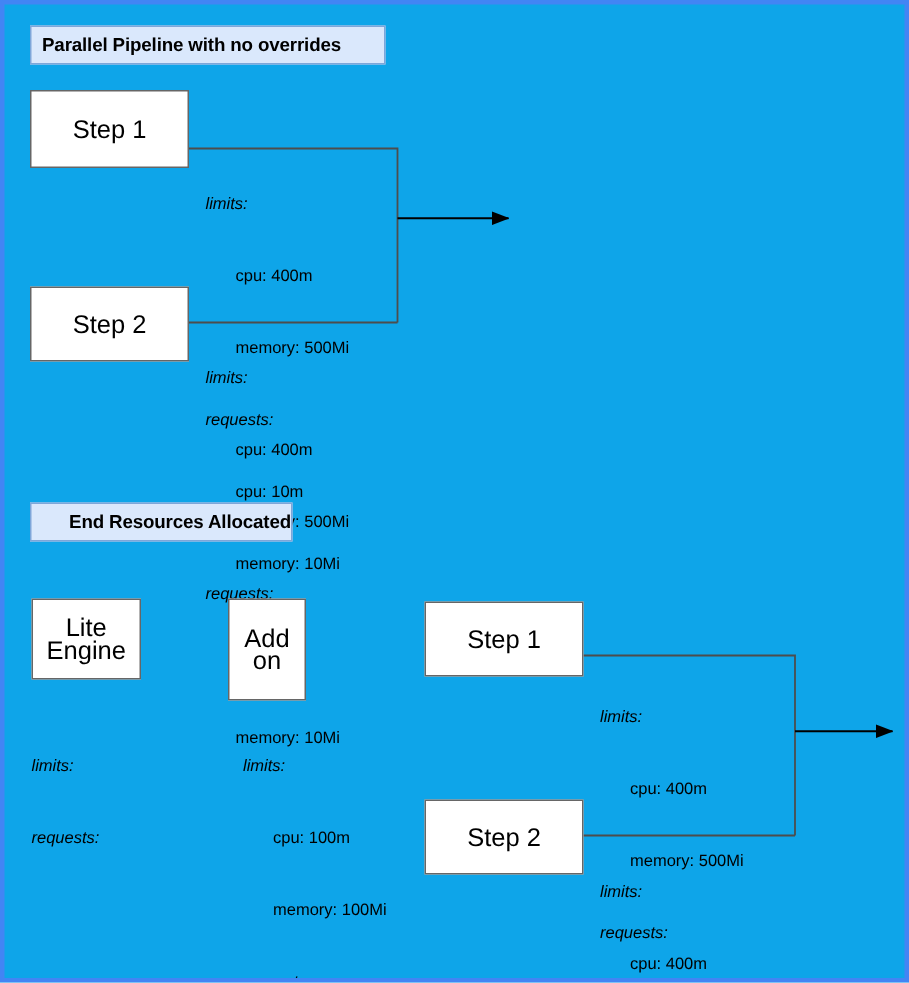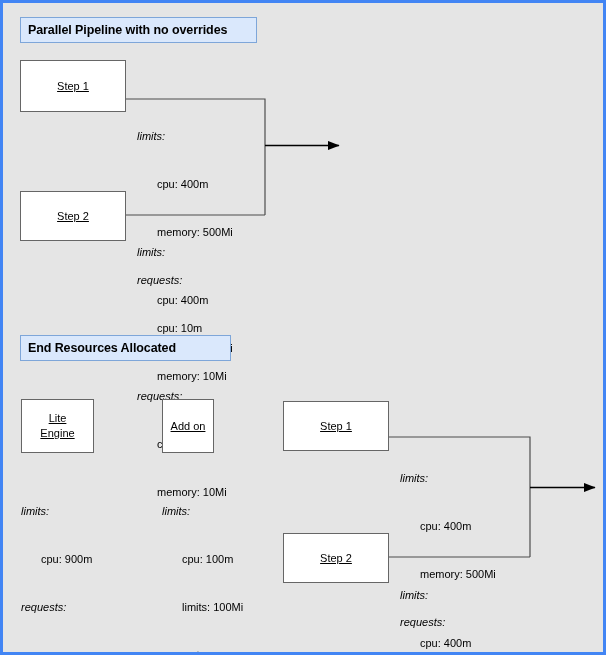--- a/index.html
+++ b/index.html
@@ -8,21 +8,21 @@
     padding: 0;
     background: #ffffff;
   }
   body {
     font-family: "Liberation Sans", sans-serif;
   }
   #canvas {
     position: relative;
     width: 606px;
     height: 655px;
-    background: #e5e5e5;
+    background: #0ea5e9;
     border: 3px solid #4285f4;
     box-sizing: border-box;
     overflow: hidden;
   }
   .banner {
     position: absolute;
     background: #dae8fc;
     border: 1px solid #7ea6d9;
     box-sizing: border-box;
     font-size: 12.5px;
@@ -36,25 +36,24 @@
   }
   .node {
     position: absolute;
     background: #ffffff;
     border: 1px solid #666666;
     box-sizing: border-box;
     display: flex;
     align-items: center;
     justify-content: center;
     flex-direction: column;
-    font-size: 11px;
+    font-size: 17px;
     color: #000000;
     line-height: 15px;
     text-align: center;
-    text-decoration: underline;
   }
   .res {
     position: absolute;
     font-size: 11px;
     line-height: 16px;
     color: #000000;
     white-space: pre;
   }
   .res .ind {
     display: block;
@@ -129,45 +128,44 @@
 
   <div class="res" style="left:134px; top:209px;">
     <span class="key">limits:</span>
     <span class="ind">cpu: 400m</span>
     <span class="ind">memory: 500Mi</span>
     <span class="key">requests:</span>
     <span class="ind">cpu: 10m</span>
     <span class="ind">memory: 10Mi</span>
   </div>
 
-  <div class="banner" style="left:17px; top:332px; width:211px; height:26px;">
+  <div class="banner" style="left:17px; top:332px; width:175px; height:26px;justify-content:flex-end;">
     <span>End Resources Allocated</span>
   </div>
 
   <div class="node" style="left:18px; top:396px; width:73px; height:54px;">
     <span>Lite</span>
     <span>Engine</span>
   </div>
 
   <div class="res" style="left:18px; top:468px;">
     <span class="key">limits:</span>
-    <span class="ind">cpu: 900m</span>
     <span class="key">requests:</span>
     
     
   </div>
 
-  <div class="node" style="left:159px; top:396px; width:52px; height:54px;align-items:center;">
+  <div class="node" style="left:149px; top:396px; width:52px; height:68px;align-items:center;">
     <span>Add on</span>
   </div>
 
   <div class="res" style="left:159px; top:468px;">
     <span class="key">limits:</span>
     <span class="ind">cpu: 100m</span>
-    <span class="ind">limits: 100Mi</span>
+    <span class="ind">memory: 100Mi</span>
     <span class="key">requests:</span>
     
     
   </div>
 
   <div class="node" style="left:280px; top:398px; width:106px; height:50px;">
     <span>Step 1</span>
   </div>
 
   <div class="res" style="left:397px; top:435px;">

